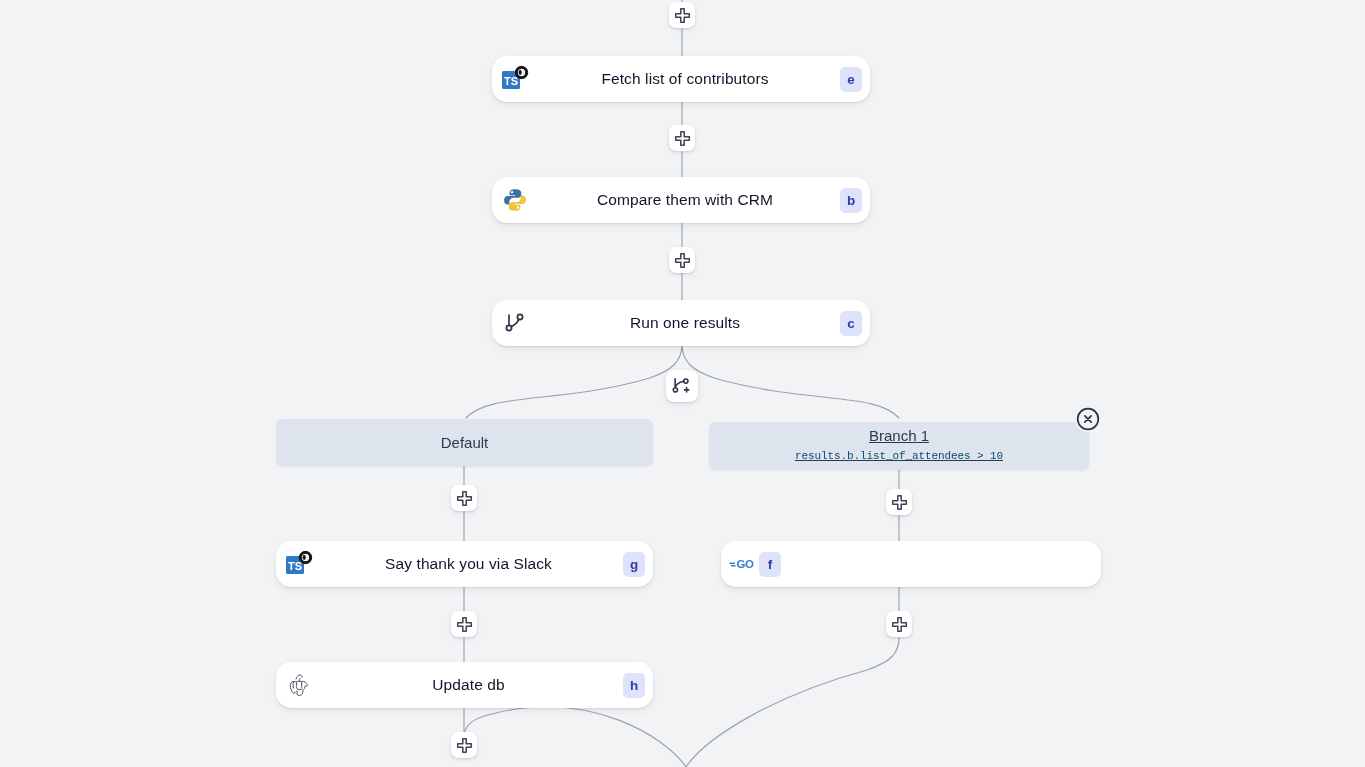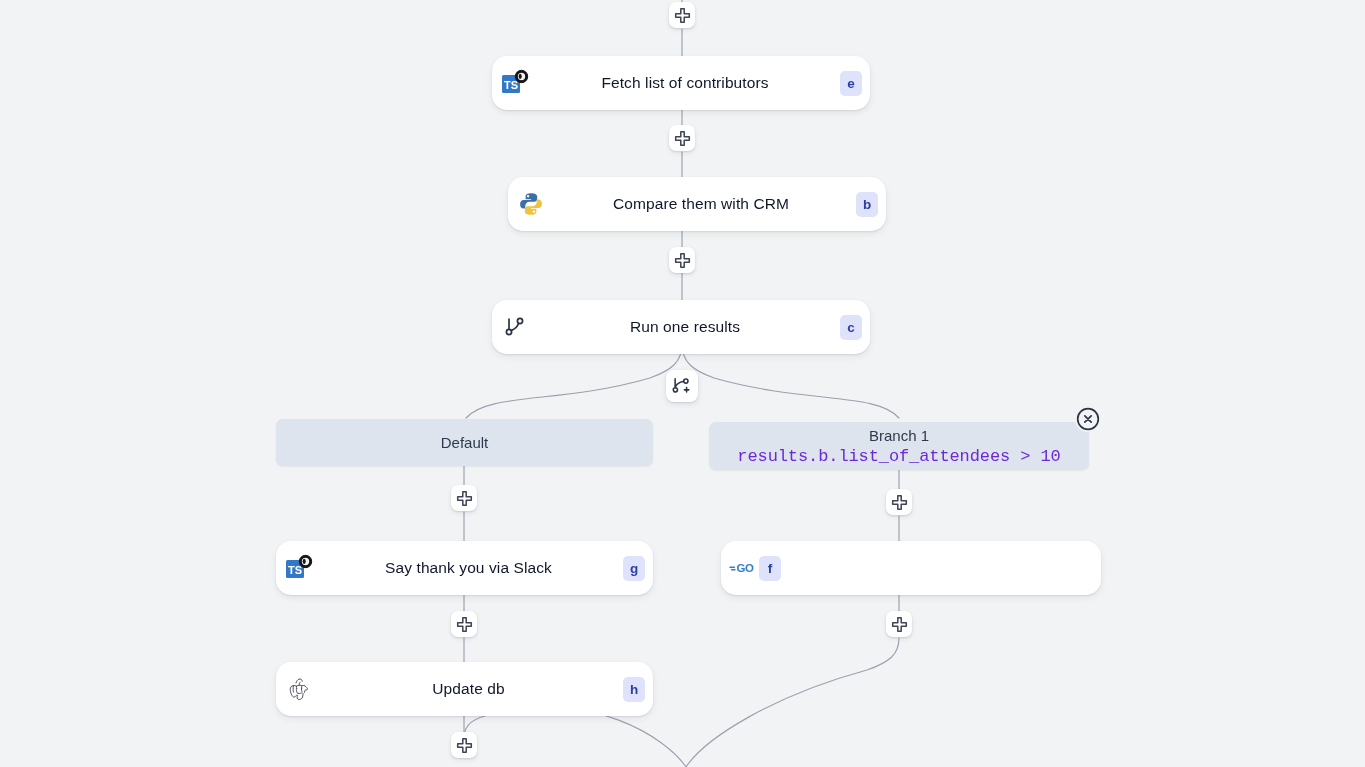--- a/index.html
+++ b/index.html
@@ -36,21 +36,21 @@
   
   .node {
     position: absolute;
     box-sizing: border-box;
     background: #ffffff;
     border-radius: 15px;
     box-shadow: 0 1px 2px rgba(28,38,63,.10), 0 3px 7px rgba(28,38,63,.07);
     display: flex;
     align-items: center;
     padding: 0 8px;
-    height: 54px;
+    height: 46px;
   }
   .node .node-icon {
     width: 30px;
     height: 30px;
     flex: 0 0 30px;
     display: flex;
     align-items: center;
     justify-content: center;
     position: relative;
   }
@@ -91,23 +91,23 @@
     align-items: center;
     justify-content: center;
     color: #2d3a4d;
   }
   .branch-header .bh-title {
     font-size: 15px;
     line-height: 20px;
   }
   .branch-header .bh-cond {
     font-family: "Liberation Mono", monospace;
-    font-size: 17px;
+    font-size: 11px;
     line-height: 21px;
-    color: #6d28d9;
+    color: #0c4a6e;
     letter-spacing: -0.1px;
   }
 
   
   .plus-btn {
     position: absolute;
     width: 26px;
     height: 26px;
     box-sizing: border-box;
     background: #ffffff;
@@ -199,21 +199,21 @@
         <circle cx="20.5" cy="7.5" r="6.2" fill="#14151a" stroke="#14151a" stroke-width="1"></circle>
         <circle cx="20.5" cy="7.5" r="4.4" fill="#f4f2ed"></circle>
         <circle cx="20.5" cy="7.5" r="4.4" fill="none" stroke="#14151a" stroke-width="1.4"></circle>
         <ellipse cx="19.2" cy="7.3" rx="1.5" ry="2.6" fill="#14151a"></ellipse>
       </svg>
     </span>
     <span class="node-label">Fetch list of contributors</span>
     <span class="node-badge">e</span>
   </div>
 
-  <div class="node" style="left:508px; top:177px; width:378px;">
+  <div class="node" style="left:492px; top:177px; width:378px;">
     <span class="node-icon">
       <svg width="26" height="26" viewBox="0 0 26 26">
         <path d="M12.9,2.2 C9.4,2.2 7.6,3.3 7.6,5.6 L7.6,8.2 L13.1,8.2 L13.1,9.0 L5.7,9.0
                  C3.4,9.0 2.1,10.6 2.1,13.3 C2.1,15.9 3.3,17.6 5.6,17.6 L7.3,17.6 L7.3,14.7
                  C7.3,12.4 9.2,10.7 11.5,10.7 L16.2,10.7 C18.0,10.7 19.2,9.4 19.2,7.7
                  L19.2,5.6 C19.2,3.6 17.3,2.2 12.9,2.2 Z M10.0,4.0 C10.7,4.0 11.2,4.5 11.2,5.2
                  C11.2,5.9 10.7,6.4 10.0,6.4 C9.4,6.4 8.9,5.9 8.9,5.2 C8.9,4.5 9.4,4.0 10.0,4.0 Z" fill="#3b6fa6"></path>
         <path d="M13.1,23.8 C16.6,23.8 18.4,22.7 18.4,20.4 L18.4,17.8 L12.9,17.8 L12.9,17.0
                  L20.3,17.0 C22.6,17.0 23.9,15.4 23.9,12.7 C23.9,10.1 22.7,8.4 20.4,8.4
                  L18.7,8.4 L18.7,11.3 C18.7,13.6 16.8,15.3 14.5,15.3 L9.8,15.3
@@ -236,21 +236,21 @@
       </svg>
     </span>
     <span class="node-label">Run one results</span>
     <span class="node-badge">c</span>
   </div>
 
   <div class="branch-header" style="left:276px; top:419px; width:377px; height:47px;">
     <span class="bh-title">Default</span>
   </div>
 
-  <div class="branch-header" style="left:709px; top:422px; width:380px; height:48px;">
+  <div class="branch-header" style="left:709px; top:422px; width:380px; height:48px;text-decoration:underline;">
     <span class="bh-title">Branch 1</span>
     <span class="bh-cond">results.b.list_of_attendees &gt; 10</span>
   </div>
 
   <div class="close-btn" style="left:1075px; top:406px;">
     <svg width="24" height="24" viewBox="0 0 24 24">
       <circle cx="12" cy="12" r="10.3" fill="none" stroke="#2b3445" stroke-width="1.7"></circle>
       <path d="M8.8,8.8 L15.2,15.2 M15.2,8.8 L8.8,15.2" stroke="#2b3445" stroke-width="1.7" stroke-linecap="round"></path>
     </svg>
   </div>

